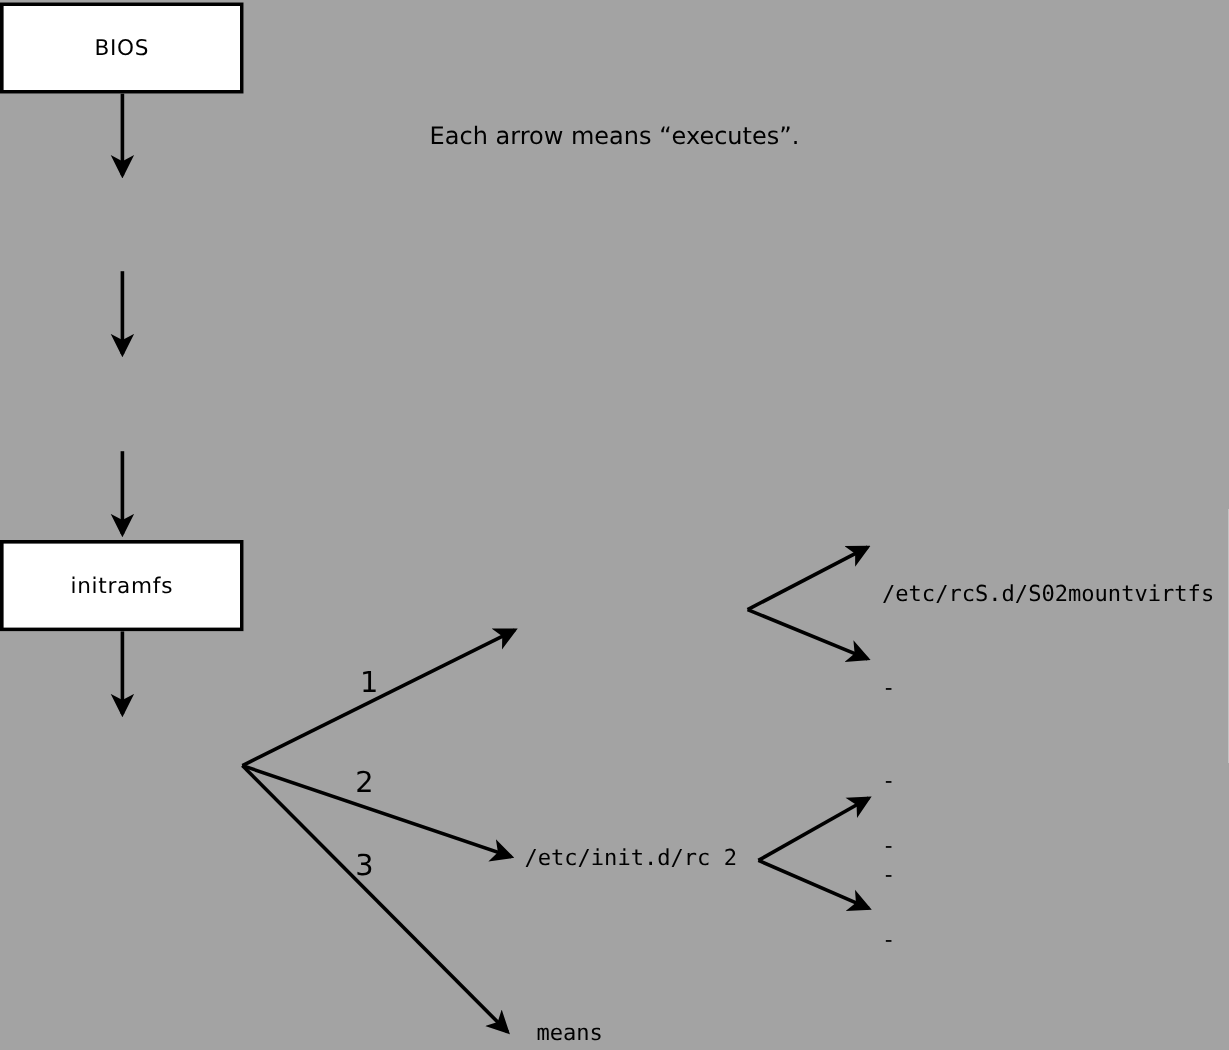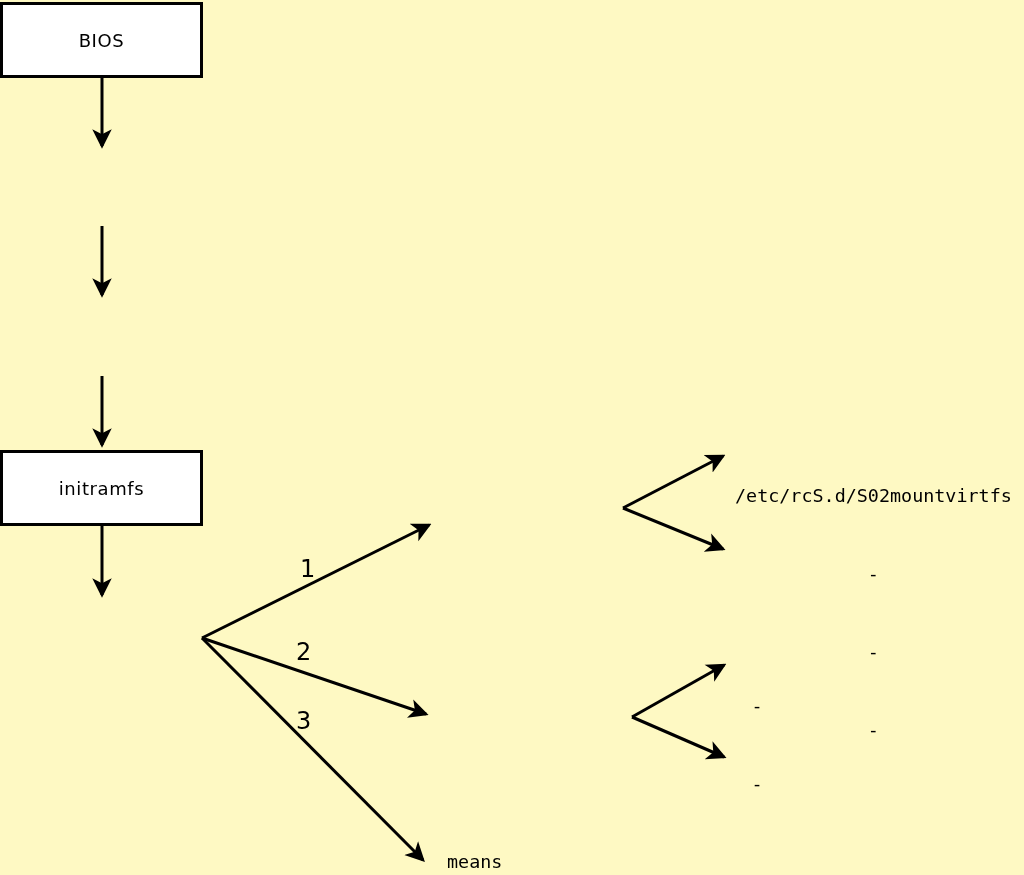--- a/index.html
+++ b/index.html
@@ -4,21 +4,21 @@
 <style>
   html, body {
     margin: 0;
     padding: 0;
     background: #ffffff;
   }
   .canvas {
     position: relative;
     width: 1024px;
     height: 875px;
-    background: #fef9c3;
+    background: #a3a3a3;
     overflow: hidden;
     font-family: "DejaVu Sans", "Liberation Sans", sans-serif;
     color: #000000;
   }
   .layer {
     position: absolute;
     left: 0;
     top: 0;
   }
   .node {
@@ -53,21 +53,20 @@
   }
   .mono {
     position: absolute;
     font-family: "DejaVu Sans Mono", "Liberation Mono", monospace;
     font-size: 18.4px;
     line-height: 26px;
     white-space: pre;
   }
   .mono.block div {
     height: 26px;
-    text-align: center;
   }
 </style>
 </head>
 <body>
 
 <div class="canvas">
 
   <svg class="layer" width="1024" height="875" viewBox="0 0 1024 875">
     <defs>
       <marker id="ah" viewBox="0 0 10 10" refX="8.6" refY="5" markerWidth="6.5" markerHeight="7.6" orient="auto">
@@ -91,25 +90,27 @@
     <line x1="632" y1="717" x2="724" y2="757" stroke="#000000" stroke-width="3" marker-end="url(#ah)"></line>
   </svg>
 
   <div class="node" style="top:2px">
     <span>BIOS</span>
   </div>
   <div class="node" style="top:450px">
     <span>initramfs</span>
   </div>
 
+  <div class="legend">Each arrow means “executes”.</div>
 
   <div class="num" style="left:300px;top:555px">1</div>
   <div class="num" style="left:296px;top:638px">2</div>
   <div class="num" style="left:296px;top:707px">3</div>
 
+  <div class="mono" style="left:437px;top:703px">/etc/init.d/rc 2</div>
   <div class="mono" style="left:447px;top:849px">means</div>
 
   <div class="mono block" style="left:735px;top:431px">
     <div>/etc/rcS.d/S02mountvirtfs</div>
     <div>-</div>
     <div>-</div>
     <div>-</div>
   </div>
 
   <div class="mono block" style="left:735px;top:641px">

